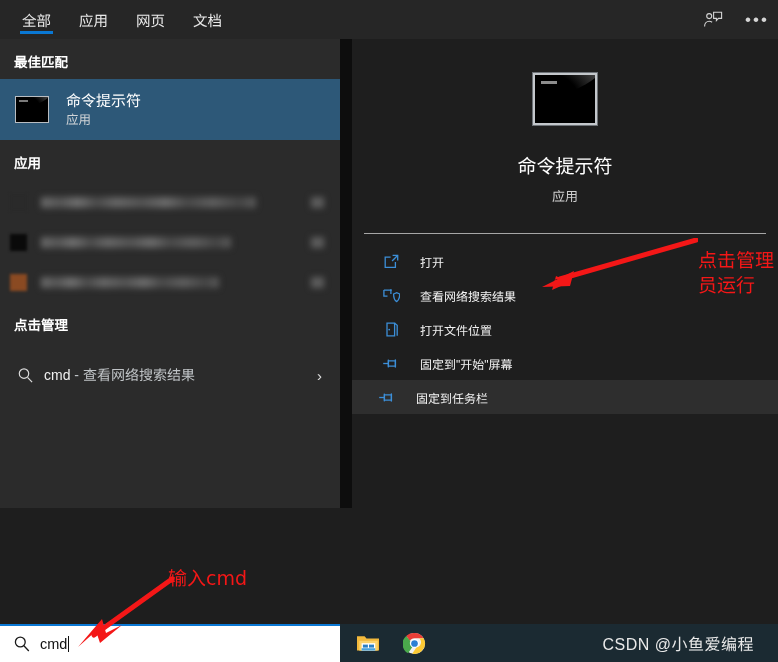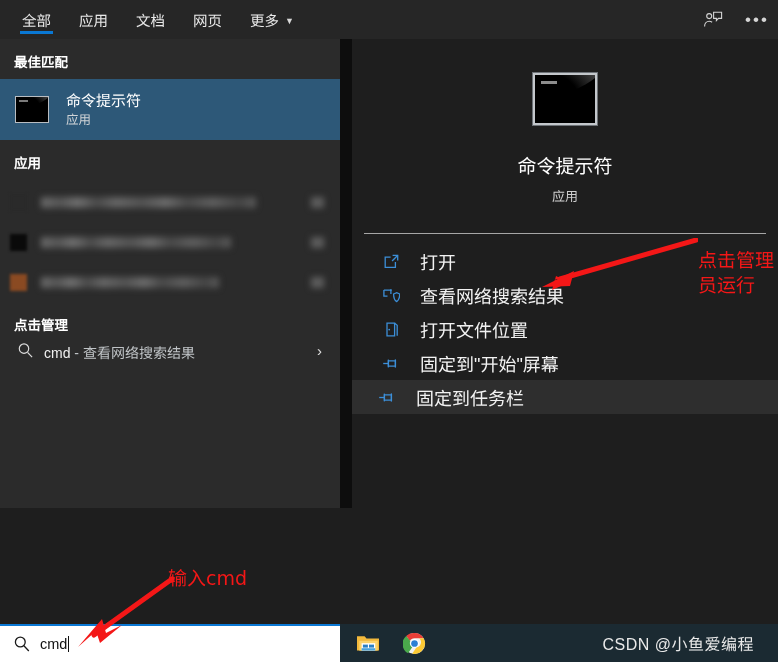--- a/index.html
+++ b/index.html
@@ -180,21 +180,21 @@
   .blur-tail {
     position: absolute;
     right: 16px;
     width: 13px; height: 11px;
     background: #5d5d5d;
     filter: blur(3px);
   }
 
   .web-row {
     display: flex;
-    align-items: flex-start;
+    align-items: flex-end;
     height: 42px;
     padding: 0 10px 0 12px;
     cursor: default;
   }
   .web-magnifier {
     width: 26px; flex: 0 0 26px;
     display: flex; align-items: center; justify-content: center;
     color: #dcdcdc;
     margin-right: 6px;
   }
@@ -270,21 +270,21 @@
   }
   .action-row.hover { background: #2e2e2e; padding-left: 24px; }
   .action-icon {
     width: 22px; flex: 0 0 22px;
     display: flex; align-items: center; justify-content: center;
     margin-right: 18px;
     color: #3c8fd8;
   }
   .action-label {
     color: #f2f2f2;
-    font-size: 18px;
+    font-size: 12px;
     white-space: nowrap;
   }
 
   
   .anno-text {
     position: absolute;
     color: #f41717;
     font-size: 19px;
     line-height: 25px;
     font-family: "DejaVu Sans", "Liberation Sans", sans-serif;
@@ -361,34 +361,29 @@
         <span>全部</span>
         <span class="tab-underline"></span>
       </div>
 
       <div class="tab inactive">
         <span>应用</span>
 
       </div>
 
       <div class="tab inactive">
+        <span>网页</span>
+
+      </div>
+
+      <div class="tab inactive">
         <span>文档</span>
 
       </div>
 
-      <div class="tab inactive">
-        <span>网页</span>
-
-      </div>
-
-      <div class="tab inactive">
-        <span>更多</span>
-        <span class="tab-caret">▼</span>
-
-      </div>
     </div>
 
     <div class="header-right">
       <div class="hdr-icon">
         <svg width="20" height="18" viewBox="0 0 20 18" fill="none" stroke="#d5d5d5" stroke-width="1.1">
           <circle cx="6.2" cy="5.1" r="2.5"></circle>
           <path d="M1.6 15.4c0-3.1 2.1-5.1 4.6-5.1 1.1 0 2.1.4 2.9 1"></path>
           <path d="M10.6 1.3h8.0v6.1h-3.2l-2.0 2.2V7.4h-2.8z"></path>
         </svg>
       </div>

